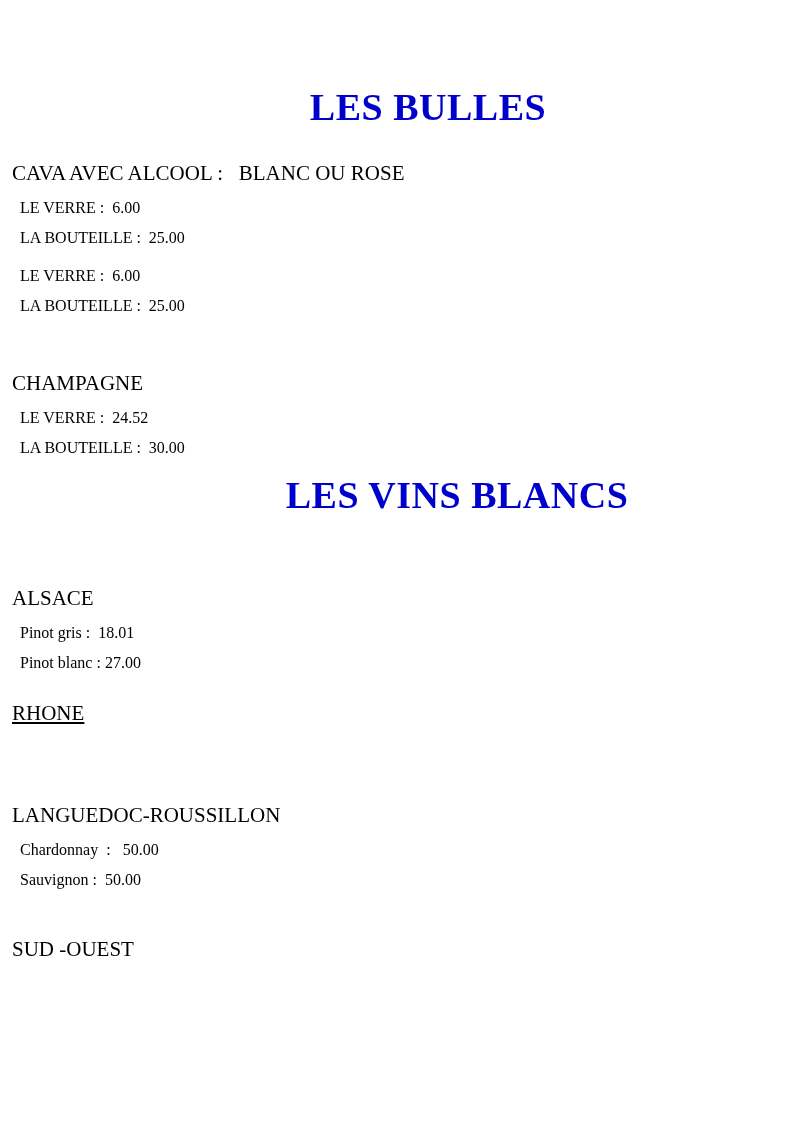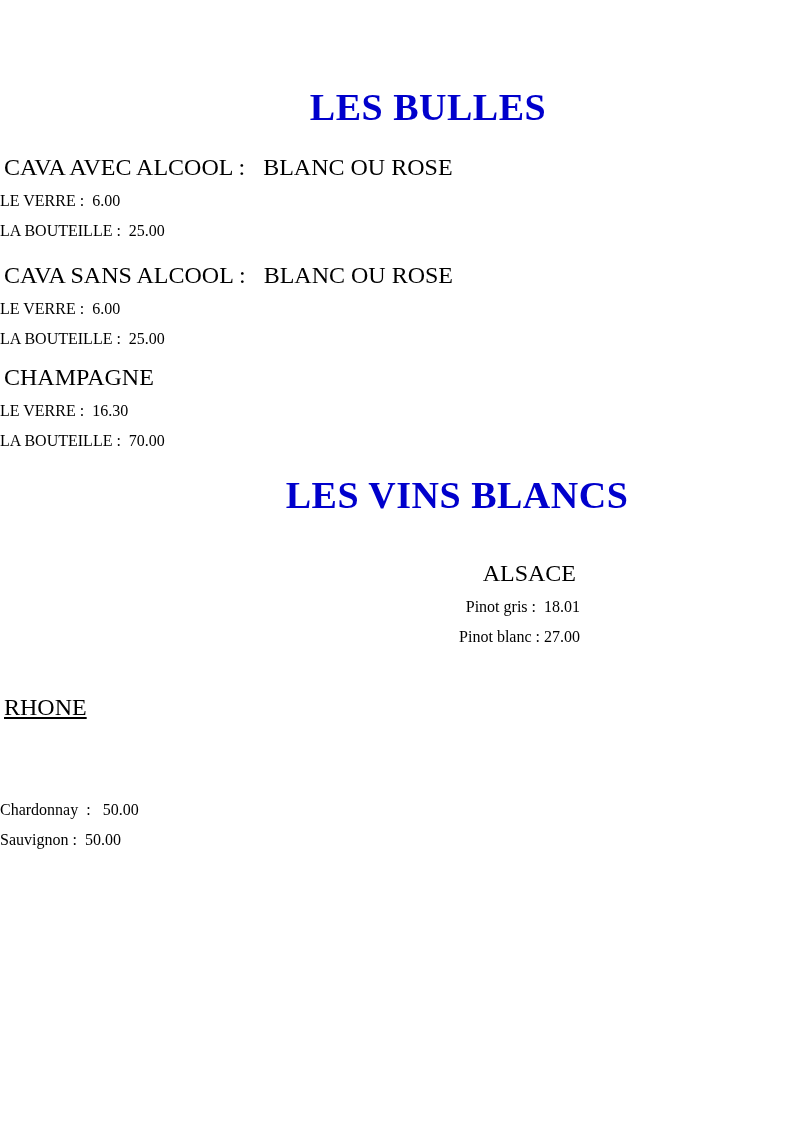--- a/index.html
+++ b/index.html
@@ -45,78 +45,80 @@
     text-align: center;
   }
 
   .group {
     position: absolute;
     left: 0;
     width: 580px;
   }
 
   .group-heading {
-    font-size: 24px;
+    font-size: 21px;
     line-height: 1.25;
     color: #000000;
     white-space: pre;
-    margin: 4px;
+    margin: 12px;
   }
 
   .entry {
     font-size: 16px;
     line-height: 1.3;
     color: #000000;
     white-space: pre;
     margin: 0;
     margin-top: 9px;
+    padding-left: 20px;
   }
 
   .entry:first-of-type {
     margin-top: 10px;
   }
 </style>
 </head>
 <body>
 
 <div class="page">
 
   <div class="section-title" id="title-bulles">LES BULLES</div>
 
   <div class="group" style="top:148px;">
     <div class="group-heading">CAVA AVEC ALCOOL :   BLANC OU ROSE</div>
     <div class="entry">LE VERRE :  6.00</div>
     <div class="entry">LA BOUTEILLE :  25.00</div>
   </div>
 
   <div class="group" style="top:256px;">
-    <div class="group-heading">CAVA SANS ALCOOL :   BLANC OU ROSE</div>
     <div class="entry">LE VERRE :  6.00</div>
     <div class="entry">LA BOUTEILLE :  25.00</div>
   </div>
 
   <div class="group" style="top:358px;">
     <div class="group-heading">CHAMPAGNE</div>
-    <div class="entry">LE VERRE :  16.30</div>
-    <div class="entry">LA BOUTEILLE :  70.00</div>
+    <div class="entry">LE VERRE :  24.52</div>
+    <div class="entry">LA BOUTEILLE :  30.00</div>
   </div>
 
   <div class="section-title" id="title-blancs">LES VINS BLANCS</div>
 
-  <div class="group" style="top:554px;text-align:right;">
+  <div class="group" style="top:573px;">
     <div class="group-heading">ALSACE</div>
     <div class="entry">Pinot gris :  18.01</div>
     <div class="entry">Pinot blanc : 27.00</div>
   </div>
 
   <div class="group" style="top:688px;text-decoration:underline;">
     <div class="group-heading">RHONE</div>
   </div>
 
   <div class="group" style="top:790px;">
+    <div class="group-heading">LANGUEDOC-ROUSSILLON</div>
     <div class="entry">Chardonnay  :   50.00</div>
     <div class="entry">Sauvignon :  50.00</div>
   </div>
 
   <div class="group" style="top:924px;">
+    <div class="group-heading">SUD -OUEST</div>
   </div>
 
 </div>
 
 </body></html>

